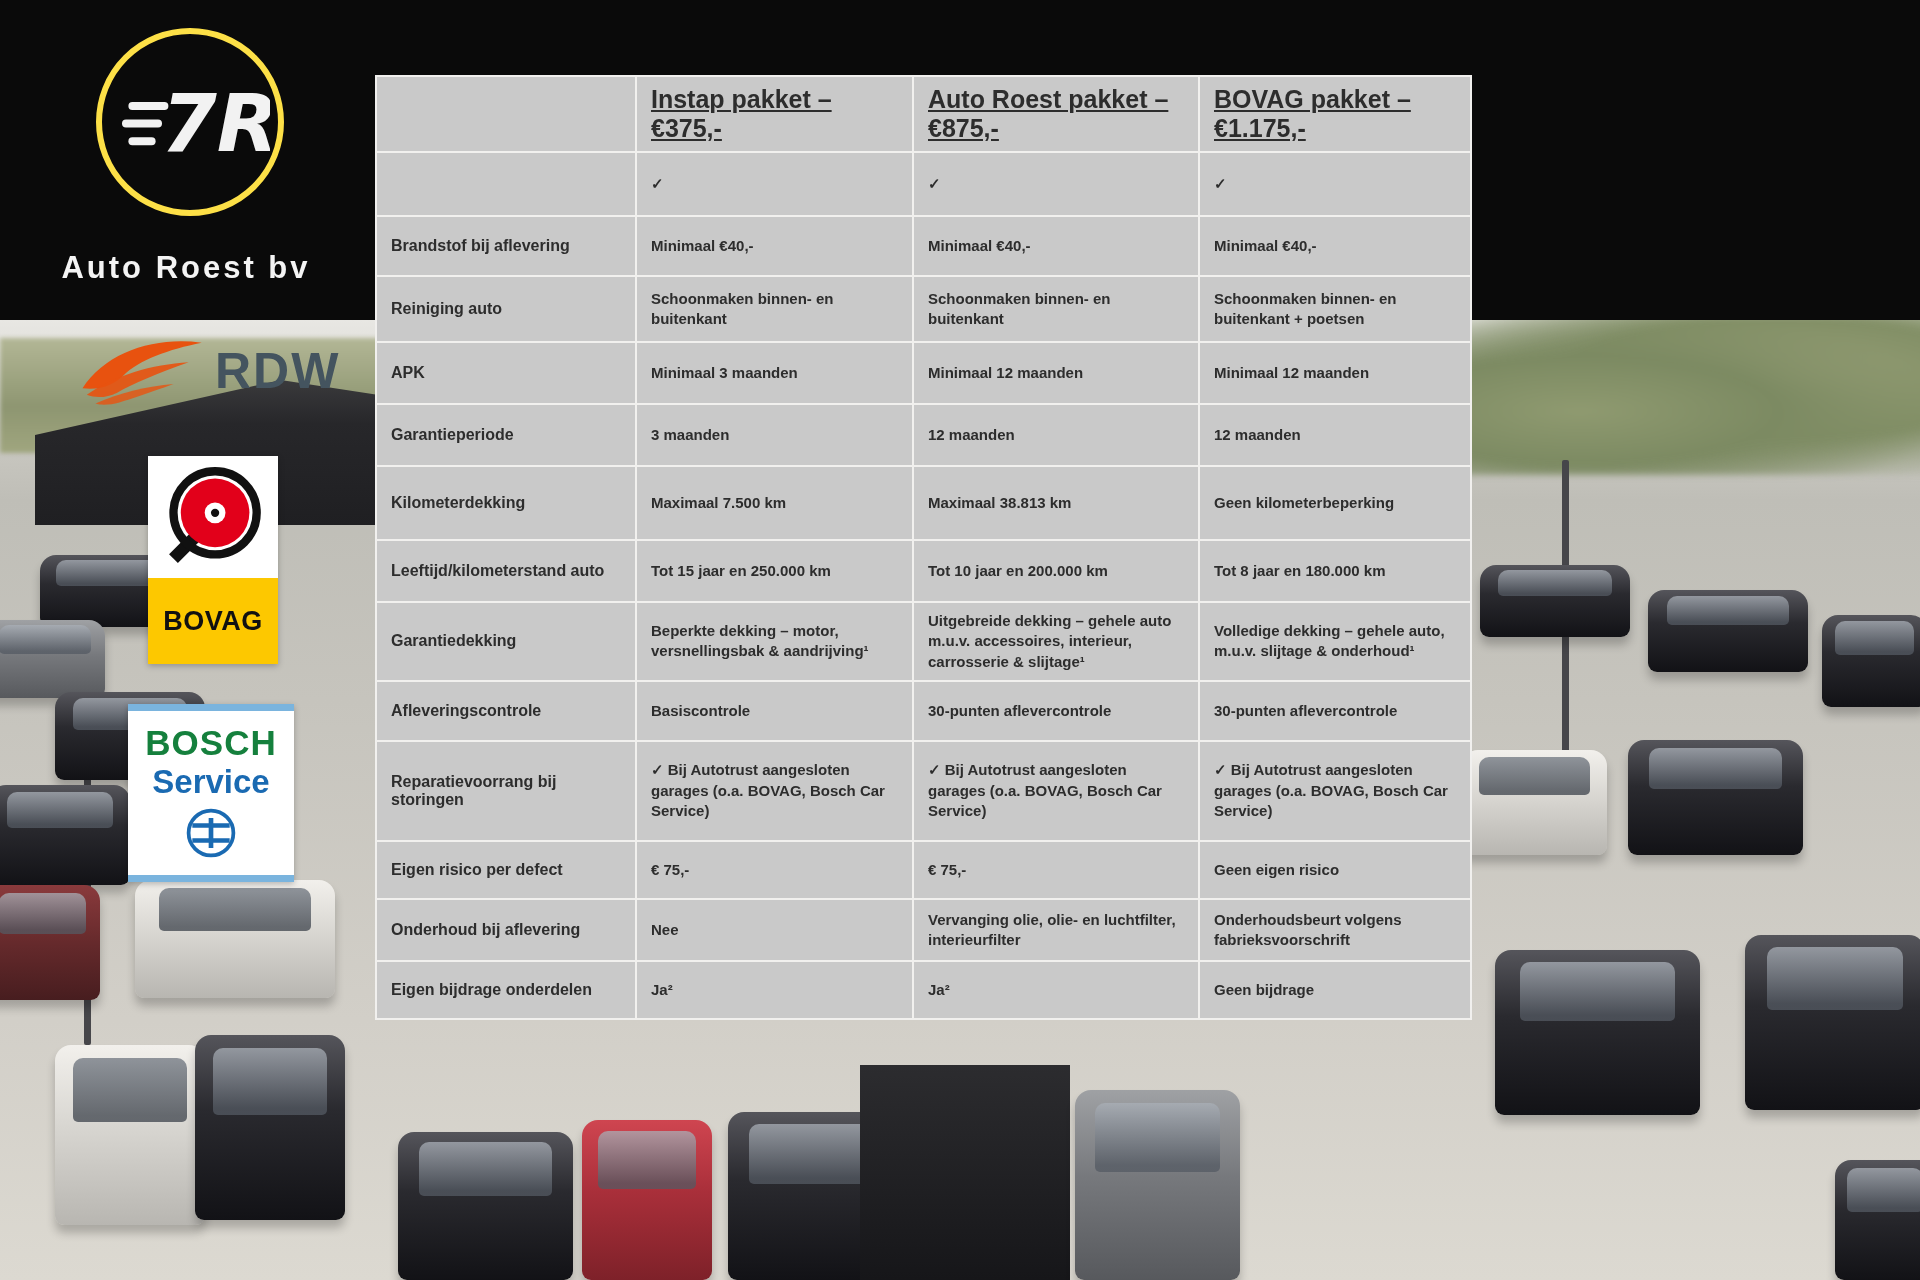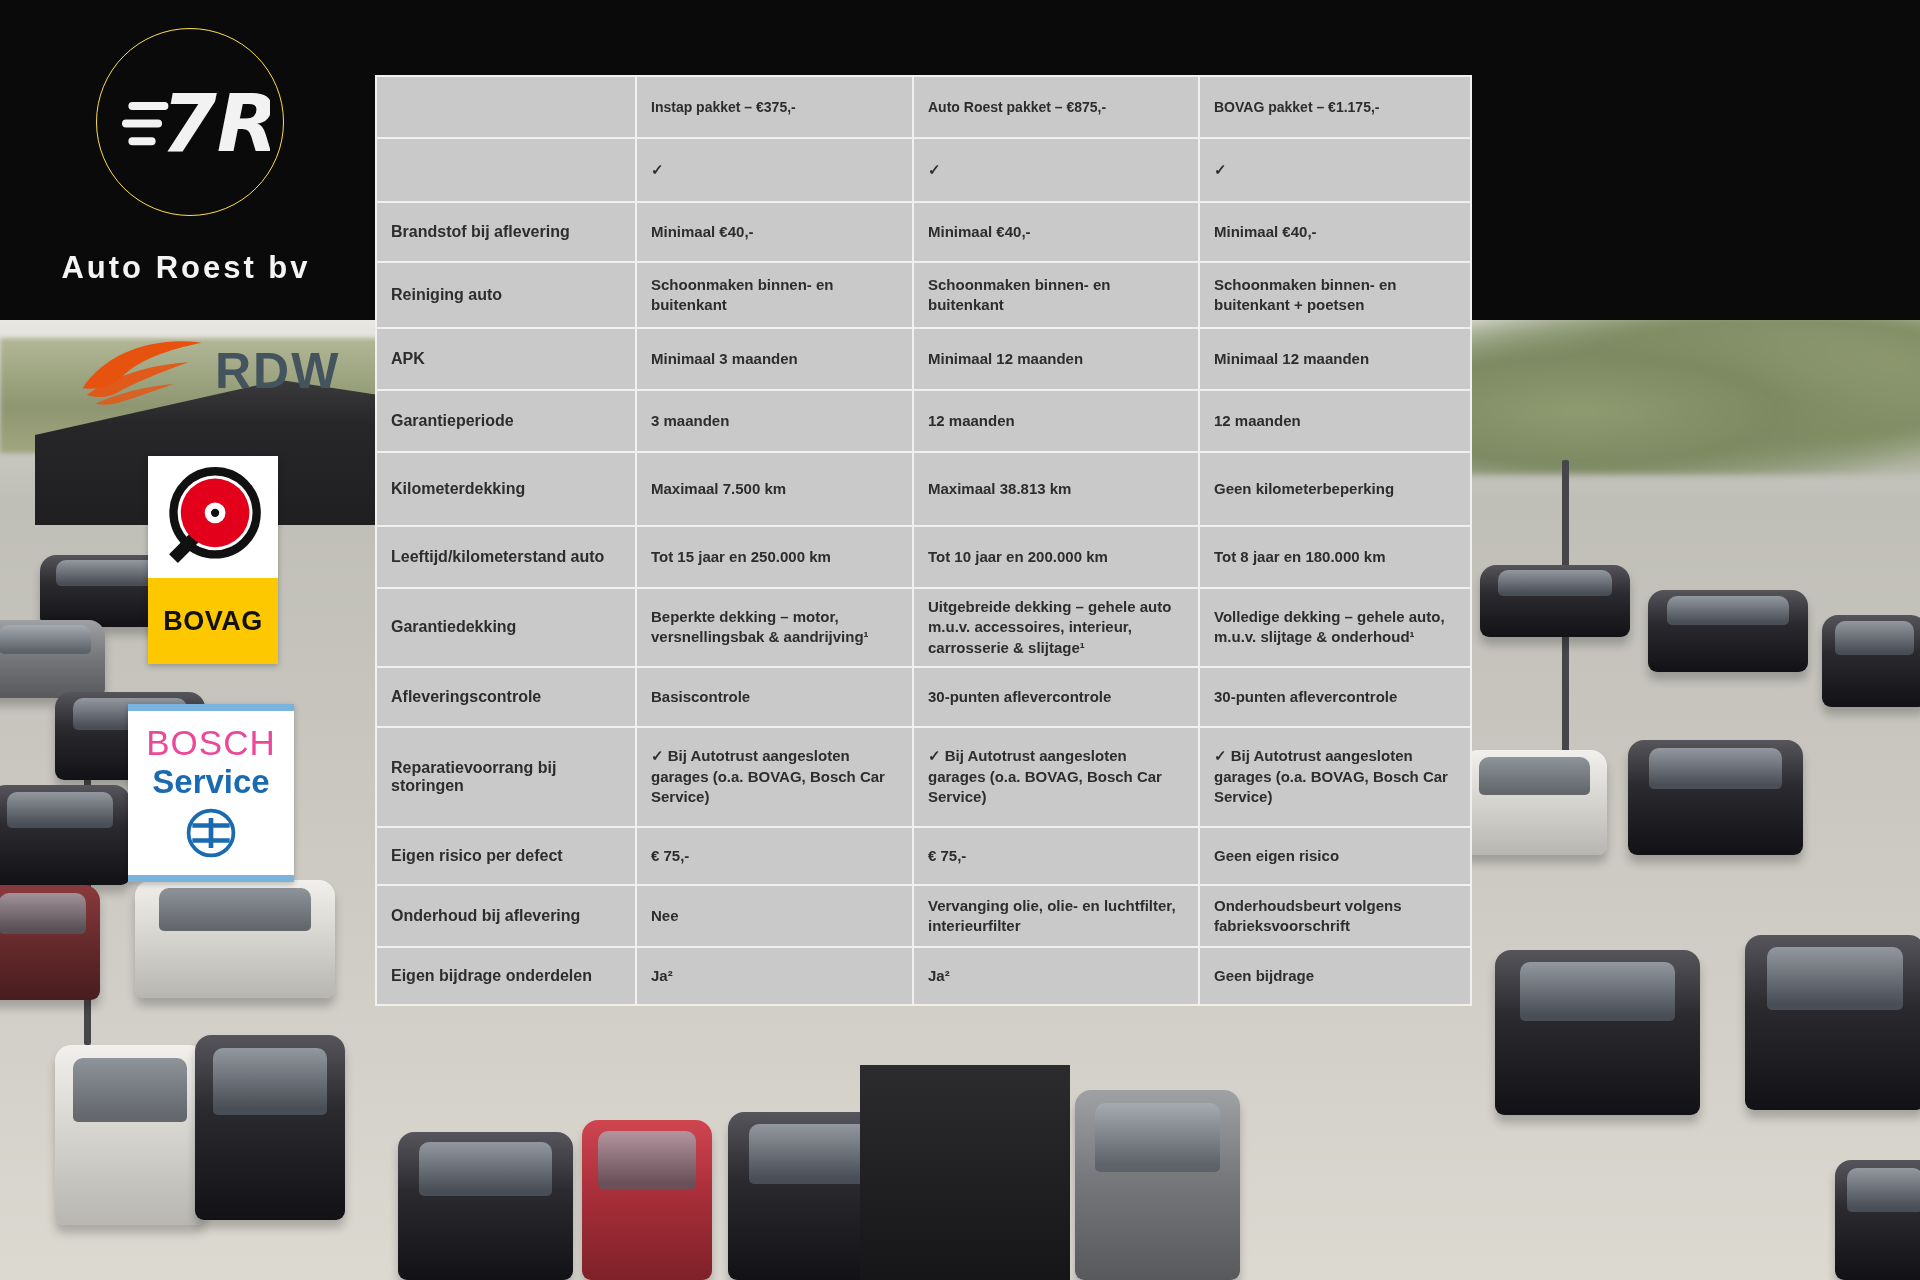--- a/index.html
+++ b/index.html
@@ -35,47 +35,47 @@
   .car.white { background:linear-gradient(180deg,#f2f0ec 0%,#d8d6d1 45%,#b8b6b1 100%); }
   .car.white::before { background:linear-gradient(180deg,#6f7680 0%,#3d434c 90%); }
   .car.red { background:linear-gradient(180deg,#cf4550 0%,#a92f3a 45%,#7e2129 100%); }
   .car.gray { background:linear-gradient(180deg,#9fa1a4 0%,#77797d 45%,#57595d 100%); }
   .car.darkred { background:linear-gradient(180deg,#8a3a3c 0%,#662a2c 50%,#471d1f 100%); }
   .structure { position:absolute; background:linear-gradient(180deg,#2c2c2f,#161619); }
 
   
   .brand { position:absolute; left:0; top:0; width:372px; height:320px; background:#0a0a0a; z-index:5; }
   .logo-circle { position:absolute; left:96px; top:28px; width:188px; height:188px;
-    border:1px solid #fde047; border-radius:50%; display:flex; align-items:center; justify-content:center; }
+    border:6px solid #fde047; border-radius:50%; display:flex; align-items:center; justify-content:center; }
   .brand-name { position:absolute; left:0; top:250px; width:100%; text-align:center;
     color:#f4f4f4; font-size:31px; font-weight:700; letter-spacing:3px; }
 
   
   .rdw { position:absolute; left:76px; top:332px; display:flex; align-items:center; z-index:6;gap:17px; }
   .rdw-text { color:#44545f; font-size:50px; font-weight:700; letter-spacing:2px; margin-left:-8px; }
 
   .bovag { position:absolute; left:148px; top:456px; width:130px; height:208px; background:#fff;
     z-index:6; display:flex; flex-direction:column; box-shadow:0 2px 6px rgba(0,0,0,.25); }
   .bovag-emblem { flex:1; display:flex; align-items:center; justify-content:center; }
   .bovag-bar { height:86px; background:#fdc800; display:flex; align-items:center; justify-content:center;
     font-size:27px; font-weight:800; color:#111; letter-spacing:.5px; }
 
   .bosch { position:absolute; left:128px; top:704px; width:166px; height:178px; background:#fff;
     z-index:6; border-top:7px solid #7ab4de; border-bottom:7px solid #7ab4de;
     display:flex; flex-direction:column; align-items:center; box-shadow:0 2px 6px rgba(0,0,0,.25); }
-  .bosch-name { margin-top:12px; color:#ec4899; font-size:35px; font-weight:400; letter-spacing:1px; }
+  .bosch-name { margin-top:12px; color:#15803d; font-size:35px; font-weight:700; letter-spacing:1px; }
   .bosch-service { color:#1a6ab2; font-size:33px; font-weight:700; margin-top:0px; }
   .bosch-symbol { margin-top:4px; }
 
   
   .pkg-table { position:absolute; left:375px; top:75px; width:1095px; z-index:10;
     border-collapse:collapse; table-layout:fixed; }
   .pkg-table th, .pkg-table td { background:#c9c9c9; border:2px solid #f1f0ee;
     vertical-align:middle; padding:8px 14px; color:#2d2d2d; text-align:left; }
-  .pkg-table thead th { font-size:14px; font-weight:700; }
+  .pkg-table thead th { font-size:25px; font-weight:700;text-decoration:underline; }
   .pkg-table tbody th { font-size:16px; font-weight:700; }
   .pkg-table tbody td { font-size:15px; font-weight:700; line-height:1.35; }
   .pkg-table thead tr { height:62px; }
   .pkg-table tbody tr:nth-child(1){height:64px}
   .pkg-table tbody tr:nth-child(2){height:60px}
   .pkg-table tbody tr:nth-child(3){height:66px}
   .pkg-table tbody tr:nth-child(4){height:62px}
   .pkg-table tbody tr:nth-child(5){height:62px}
   .pkg-table tbody tr:nth-child(6){height:74px}
   .pkg-table tbody tr:nth-child(7){height:62px}

